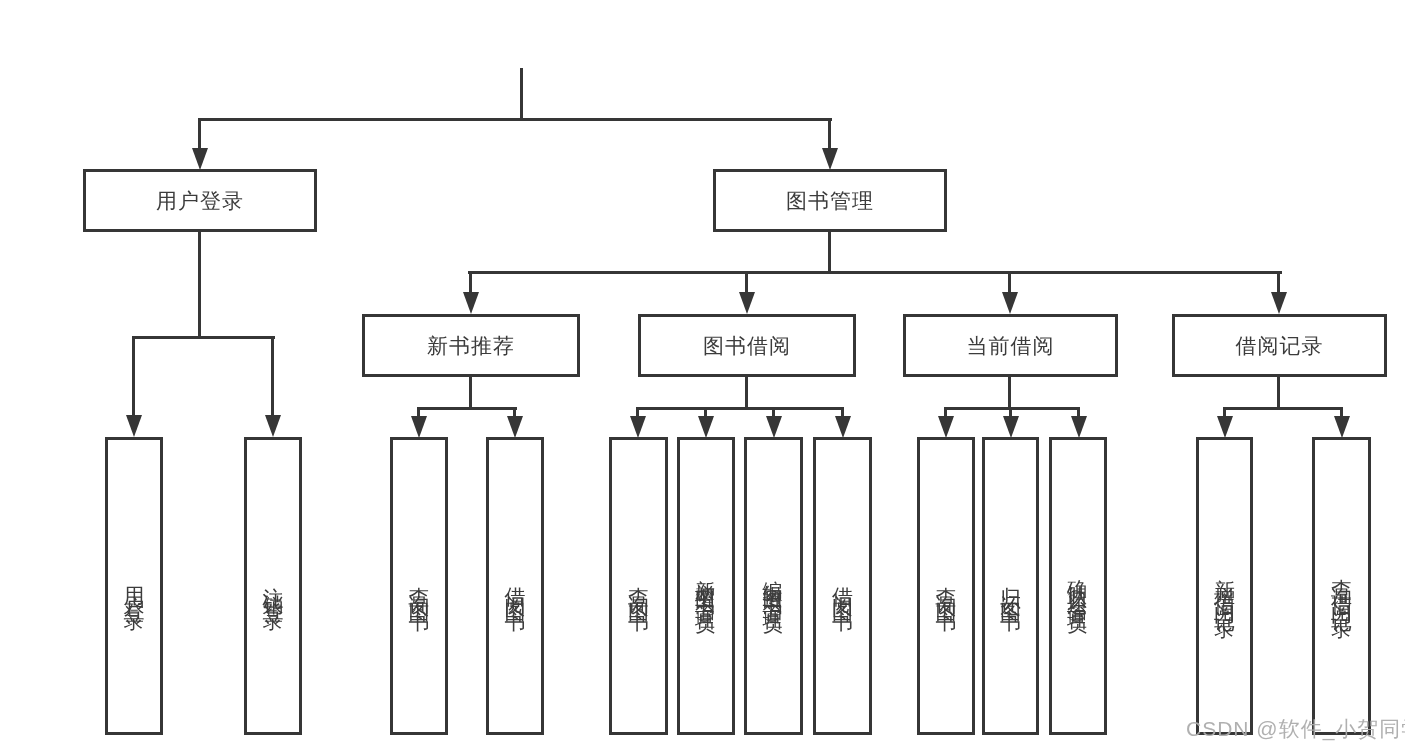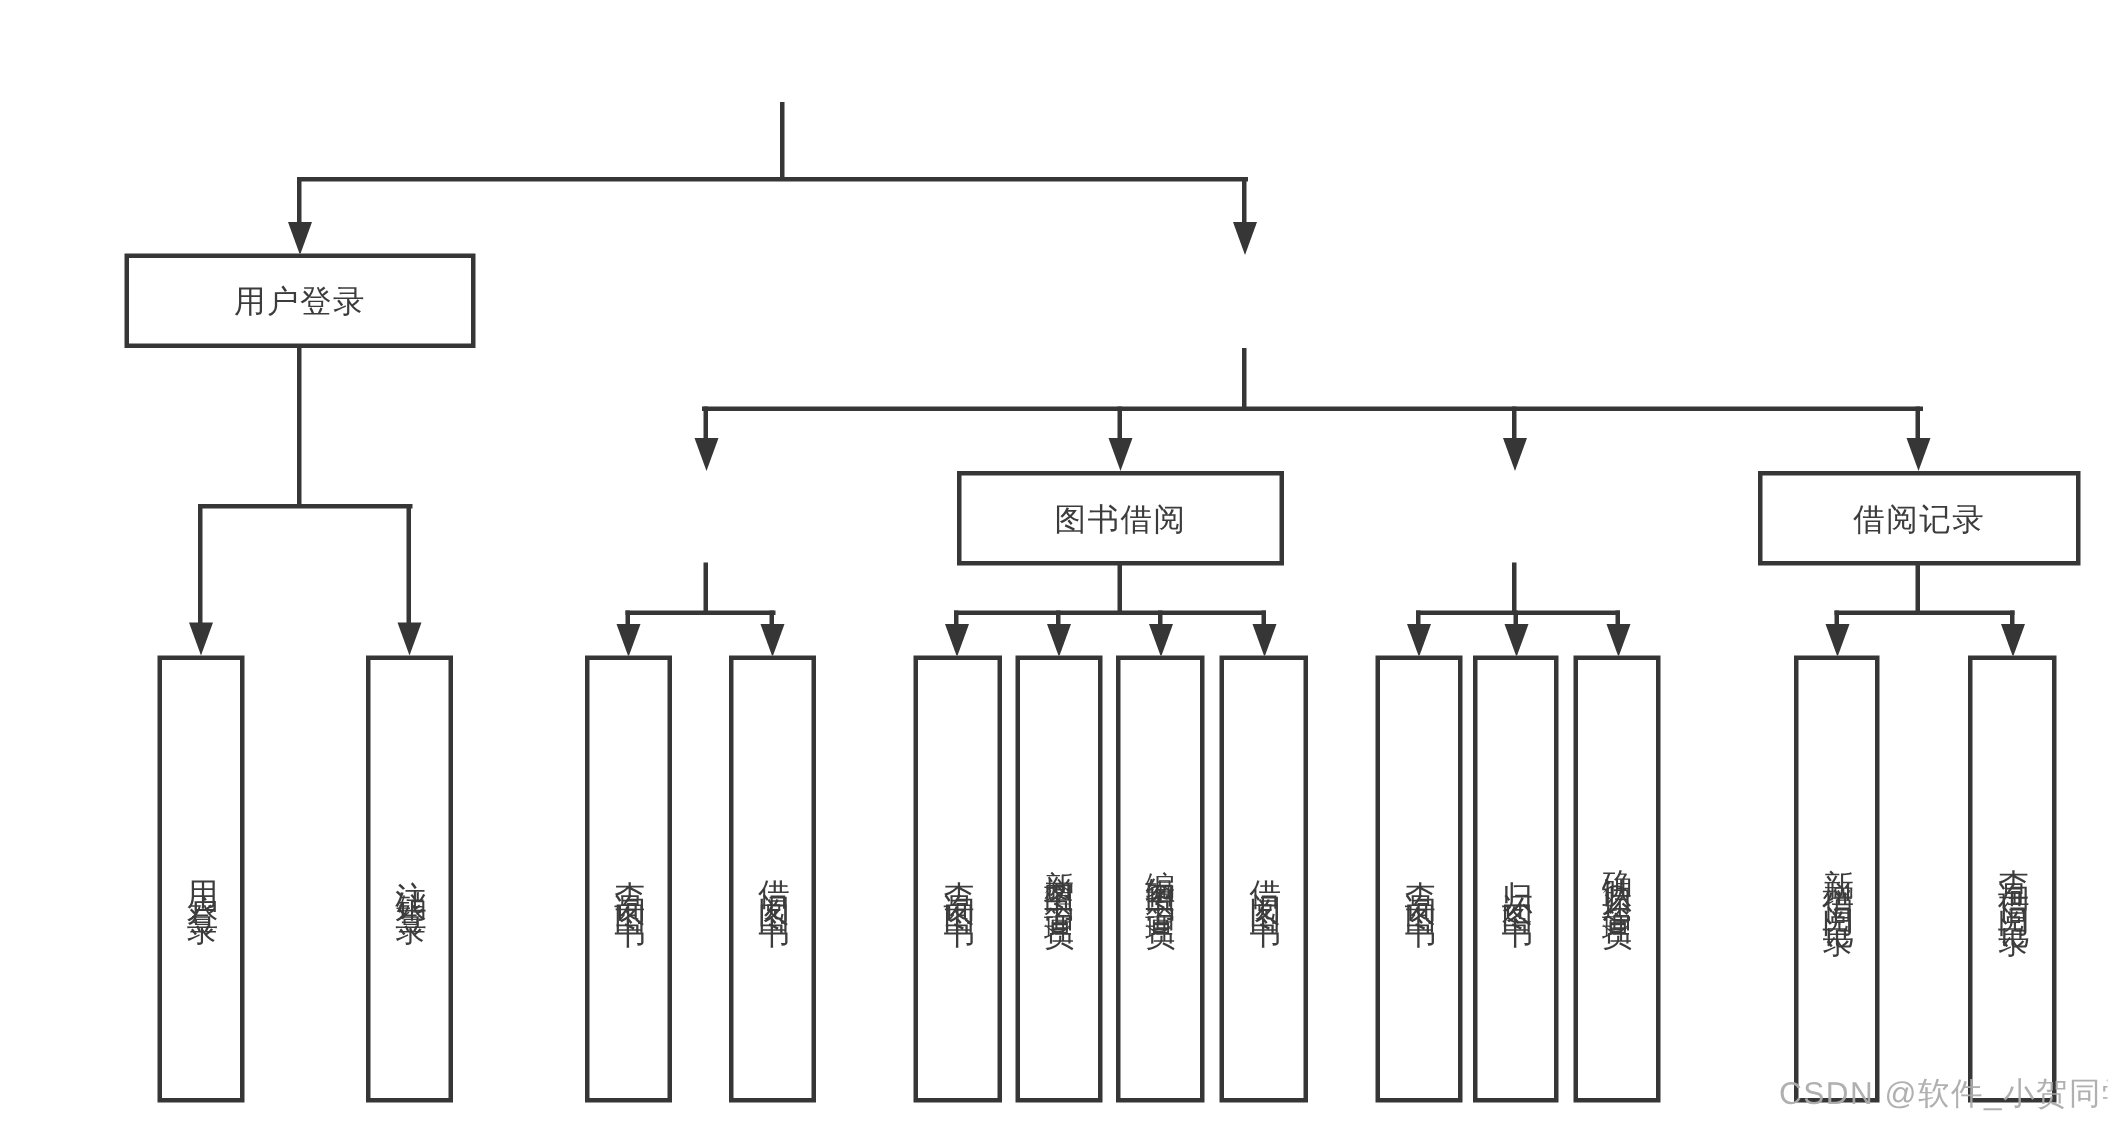--- a/index.html
+++ b/index.html
@@ -78,42 +78,51 @@
 
   <div class="line" style="left:520px; top:68px; width:3px; height:52px;"></div>
   <div class="line" style="left:198px; top:118px; width:634px; height:3px;"></div>
   <div class="line" style="left:198px; top:118px; width:3px; height:32px;"></div>
   <div class="line" style="left:828px; top:118px; width:3px; height:32px;"></div>
   <div class="arrow" style="left:192px; top:148px;"></div>
   <div class="arrow" style="left:822px; top:148px;"></div>
 
   <div class="box" style="left:83px; top:169px; width:234px; height:63px;">
     <span>用户登录</span>
+  </div>
+  <div class="box" style="left:713px; top:169px; width:234px; height:63px;">
+    <span>图书管理</span>
   </div>
 
   <div class="line" style="left:198px; top:230px; width:3px; height:108px;"></div>
   <div class="line" style="left:132px; top:336px; width:143px; height:3px;"></div>
   <div class="line" style="left:132px; top:336px; width:3px; height:80px;"></div>
   <div class="line" style="left:271px; top:336px; width:3px; height:80px;"></div>
   <div class="arrow" style="left:126px; top:415px;"></div>
   <div class="arrow" style="left:265px; top:415px;"></div>
 
   <div class="line" style="left:828px; top:232px; width:3px; height:41px;"></div>
   <div class="line" style="left:468px; top:271px; width:814px; height:3px;"></div>
   <div class="line" style="left:469px; top:271px; width:3px; height:22px;"></div>
   <div class="line" style="left:745px; top:271px; width:3px; height:22px;"></div>
   <div class="line" style="left:1008px; top:271px; width:3px; height:22px;"></div>
   <div class="line" style="left:1277px; top:271px; width:3px; height:22px;"></div>
   <div class="arrow" style="left:463px; top:292px;"></div>
   <div class="arrow" style="left:739px; top:292px;"></div>
   <div class="arrow" style="left:1002px; top:292px;"></div>
   <div class="arrow" style="left:1271px; top:292px;"></div>
 
+  <div class="box" style="left:362px; top:314px; width:218px; height:63px;">
+    <span>新书推荐</span>
+  </div>
   <div class="box" style="left:638px; top:314px; width:218px; height:63px;">
     <span>图书借阅</span>
+  </div>
+  <div class="box" style="left:903px; top:314px; width:215px; height:63px;">
+    <span>当前借阅</span>
   </div>
   <div class="box" style="left:1172px; top:314px; width:215px; height:63px;">
     <span>借阅记录</span>
   </div>
 
   <div class="line" style="left:469px; top:375px; width:3px; height:34px;"></div>
   <div class="line" style="left:745px; top:375px; width:3px; height:34px;"></div>
   <div class="line" style="left:1008px; top:375px; width:3px; height:34px;"></div>
   <div class="line" style="left:1277px; top:375px; width:3px; height:34px;"></div>
 

